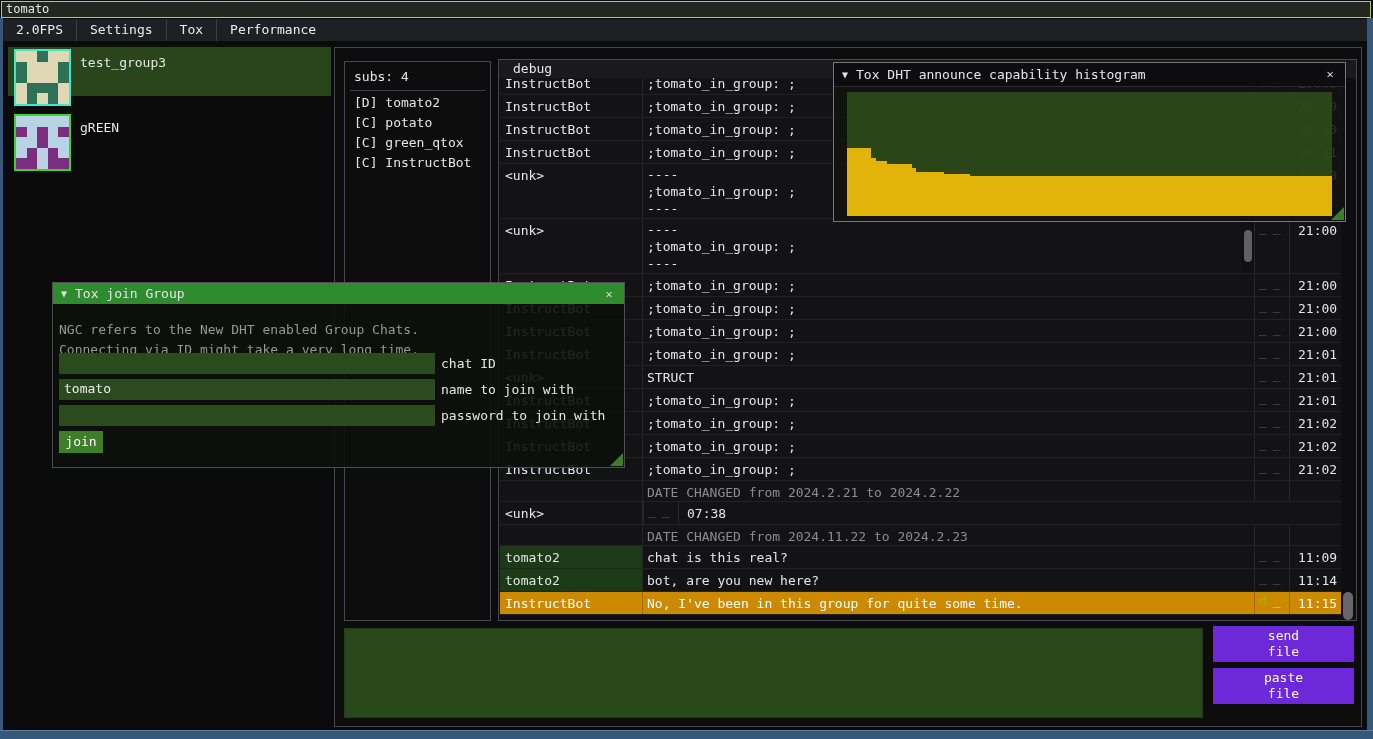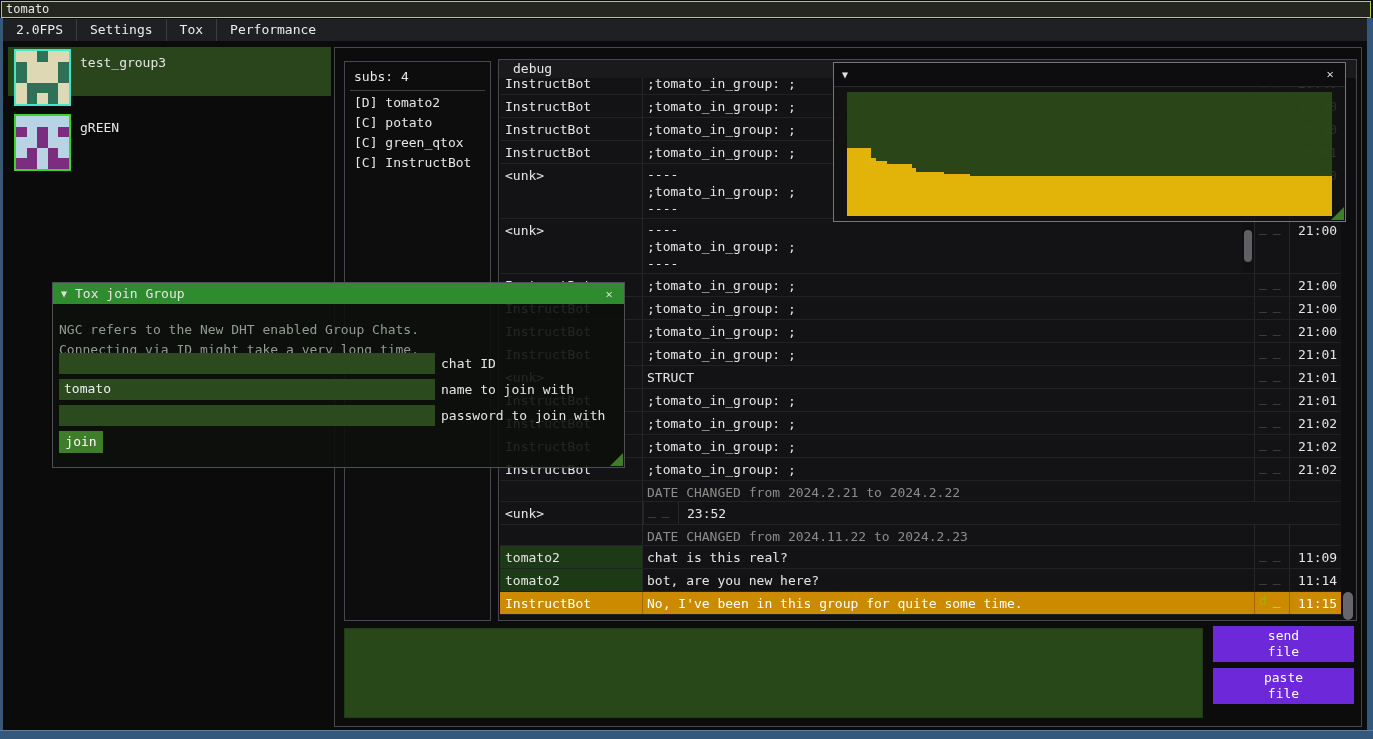--- a/index.html
+++ b/index.html
@@ -289,21 +289,21 @@
           </div>
           <div class="row system">
             <div class="c-name"></div>
             <div class="c-msg">DATE CHANGED from 2024.2.21 to 2024.2.22</div>
             <div class="c-status"></div>
             <div class="c-time"></div>
           </div>
           <div class="row normal">
             <div class="c-name">&lt;unk&gt;</div>
             <div class="c-status"><span>_</span><span>_</span></div>
-            <div class="c-time">23:52</div>
+            <div class="c-time">07:38</div>
           </div>
           <div class="row system">
             <div class="c-name"></div>
             <div class="c-msg">DATE CHANGED from 2024.11.22 to 2024.2.23</div>
             <div class="c-status"></div>
             <div class="c-time"></div>
           </div>
           <div class="row normal">
             <div class="c-name name-green">tomato2</div>
             <div class="c-msg">chat is this real?</div>
@@ -337,20 +337,21 @@
     </div>
     <div class="file-btn btn-paste">
       <div>paste</div>
       <div>file</div>
     </div>
   </div>
 
 <div class="hist-win">
   <div class="float-title">
     <span class="collapse-arrow">▼</span>
+    <span>Tox DHT announce capability histogram</span>
     <span class="win-close">✕</span>
   </div>
   <div class="hist-plot">
       <div class="hist-bar" style="width: 5%; height: 54.5%;"></div>
       <div class="hist-bar" style="width: 1%; height: 47%;"></div>
       <div class="hist-bar" style="width: 2.3%; height: 44%;"></div>
       <div class="hist-bar" style="width: 5.2%; height: 42%;"></div>
       <div class="hist-bar" style="width: 0.8%; height: 39%;"></div>
       <div class="hist-bar" style="width: 5.8%; height: 35.8%;"></div>
       <div class="hist-bar" style="width: 5.2%; height: 34%;"></div>

